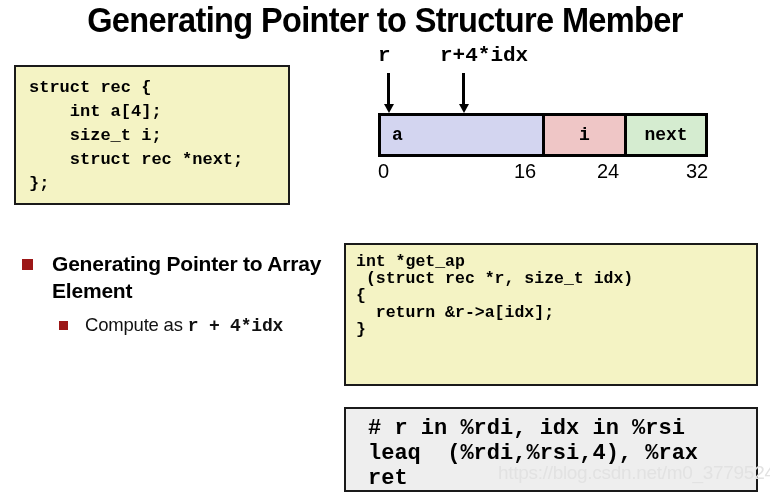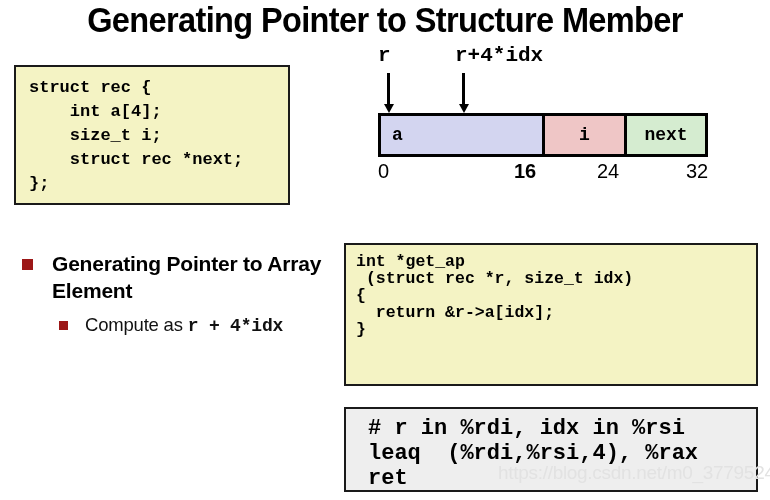--- a/index.html
+++ b/index.html
@@ -233,31 +233,31 @@
     int a[4];
     size_t i;
     struct rec *next;
 };</div>
 
 <div id="memory-diagram">
 
   <div class="ptr-label" style="left:8px; top:0px;">r</div>
   <div class="ptr-arrow" style="left:17px; top:28px; height:32px;"></div>
 
-  <div class="ptr-label" style="left:85px; top:0px;">r+4*idx</div>
+  <div class="ptr-label" style="left:70px; top:0px;">r+4*idx</div>
   <div class="ptr-arrow" style="left:92px; top:28px; height:32px;"></div>
 
   <div id="struct-bar">
     <div class="field a">a</div>
     <div class="field i">i</div>
     <div class="field next">next</div>
   </div>
 
   <div class="tick" style="left:8px;">0</div>
-  <div class="tick" style="left:144px;font-weight:bold;">16</div>
+  <div class="tick" style="left:144px;">16</div>
   <div class="tick" style="left:227px;">24</div>
   <div class="tick" style="left:316px;">32</div>
 </div>
 
 <div id="bullet-list">
 
   <div class="bullet-l1">
     <span class="marker"></span>
     <span>Generating Pointer to Array Element</span>
   </div>

